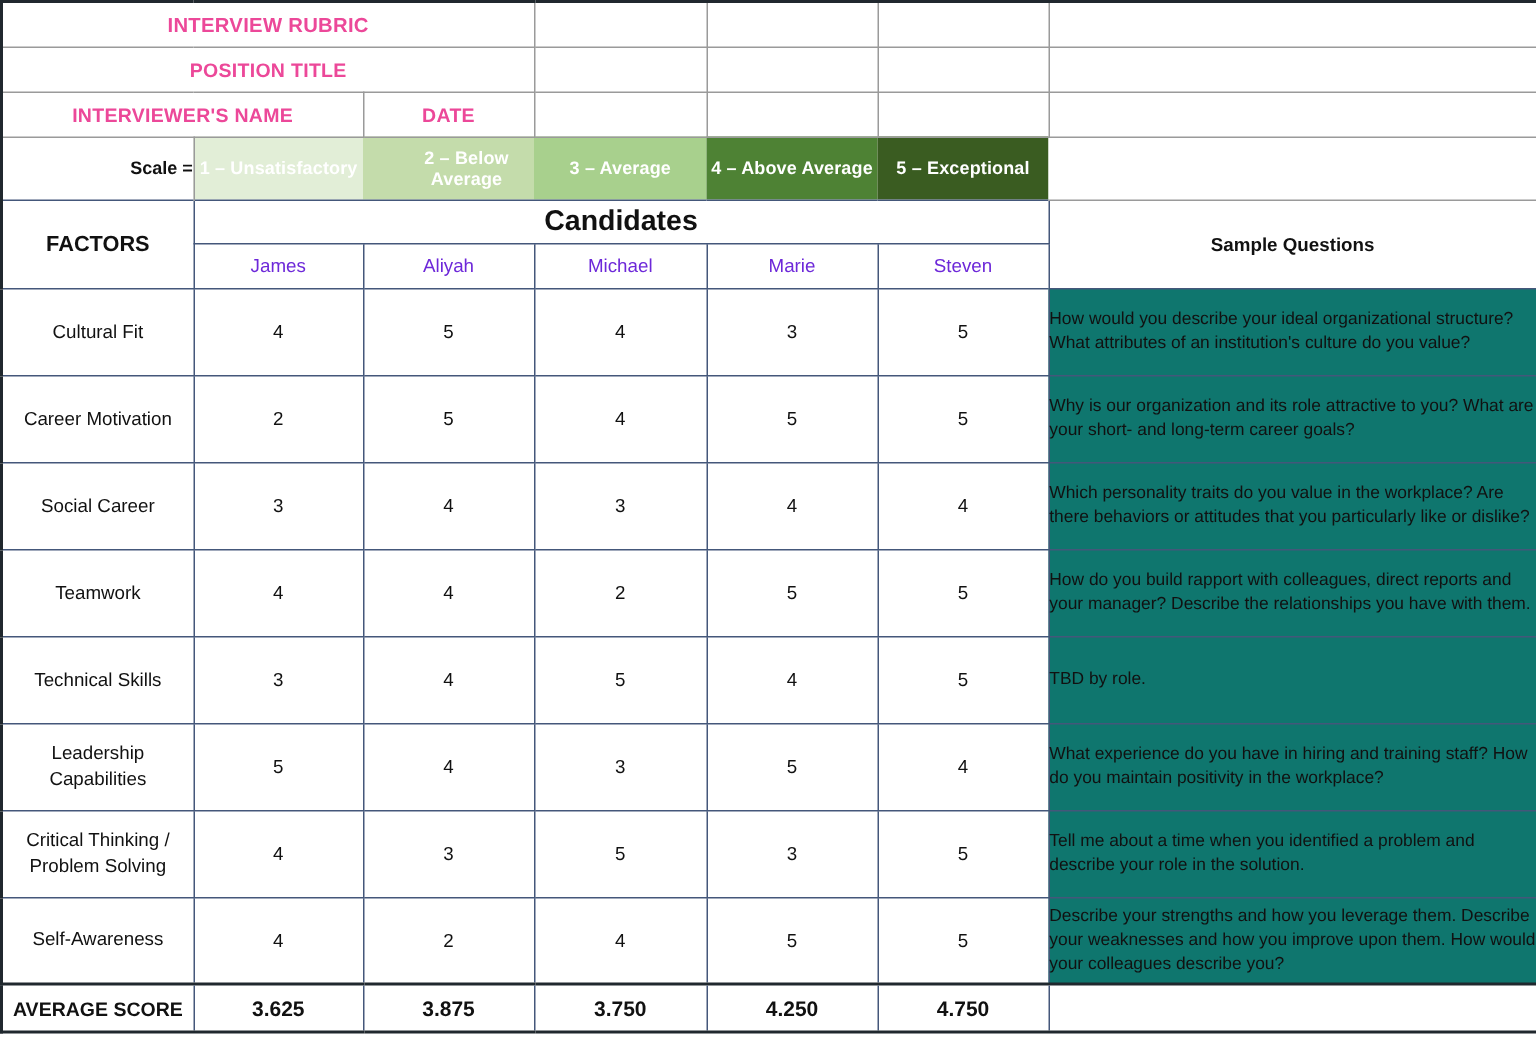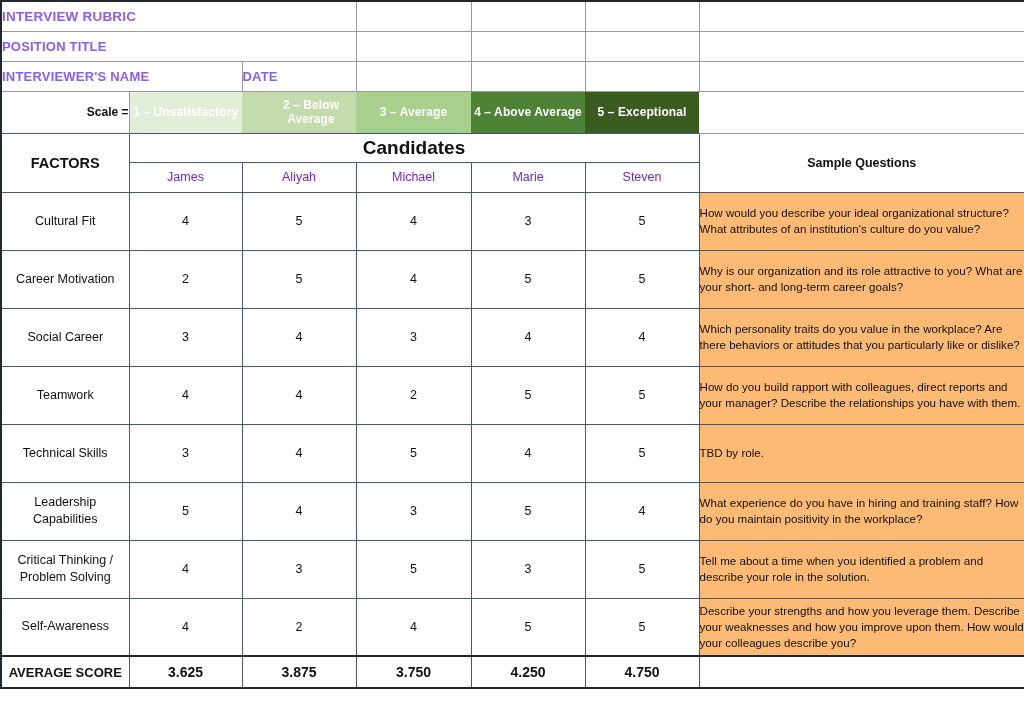--- a/index.html
+++ b/index.html
@@ -41,22 +41,23 @@
   .bb-navy  { border-bottom: 1.5px solid #44577a; }
   .br-navy  { border-right: 1.5px solid #44577a; }
   .bb-grey  { border-bottom: 1px solid #9a9a9a; }
   .br-grey  { border-right: 1px solid #9a9a9a; }
 
   
   .hdr-cell {
     height: 30px;
     font-size: 13px;
     font-weight: bold;
+    text-align: center;
     letter-spacing: .2px;
-    color: #8b5cf6;
+    color: #ec4899;
   }
   .hdr-title { font-size: 13.5px; }
   .hdr-blank { background: #ffffff; }
 
   .scale-row td { height: 42px; }
   .scale-label {
     text-align: right;
     padding-right: 6px;
     font-size: 12px;
     font-weight: bold;
@@ -105,21 +106,21 @@
     color: #111111;
     line-height: 1.35;
     padding: 2px 4px;
   }
   .score {
     text-align: center;
     font-size: 12.5px;
     color: #111111;
   }
   .question {
-    background: #fdba74;
+    background: #0f766e;
     font-size: 11.6px;
     line-height: 1.37;
     color: #111111;
     padding: 7px 8px 7px 8px;
     vertical-align: top;
     text-align: left;
   }
   tr.body-row td { height: 58px; }
 
   

